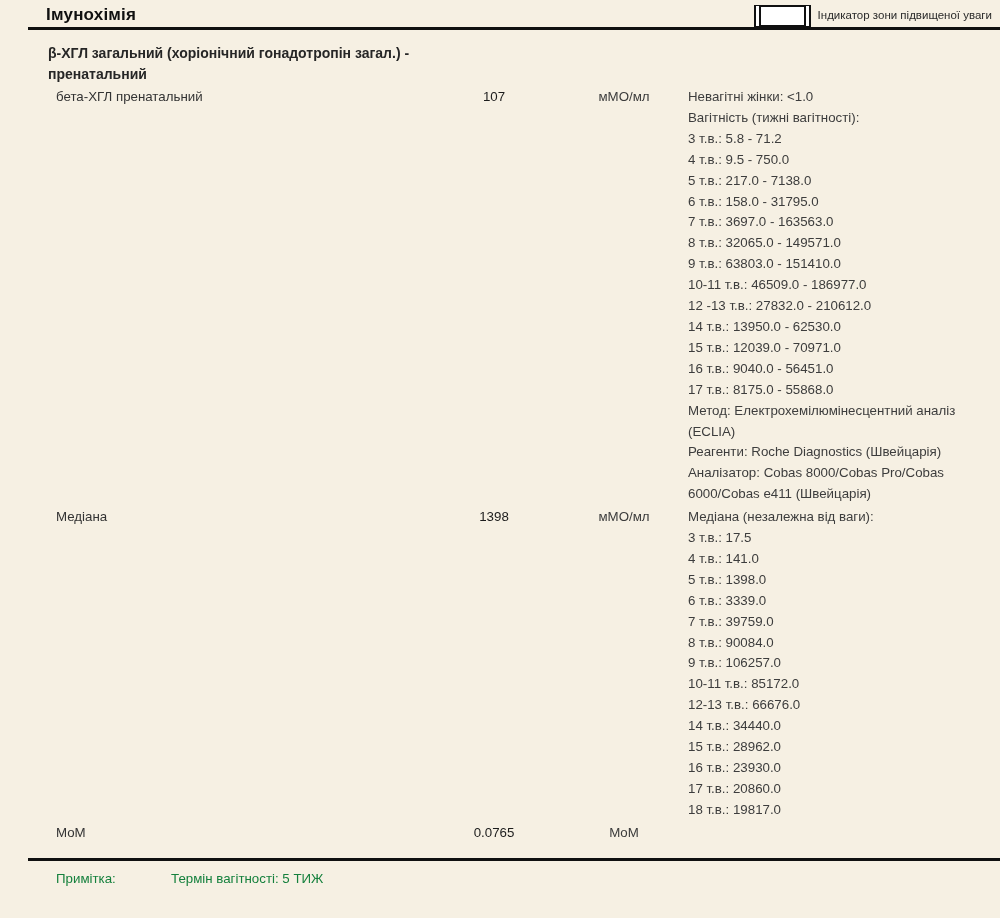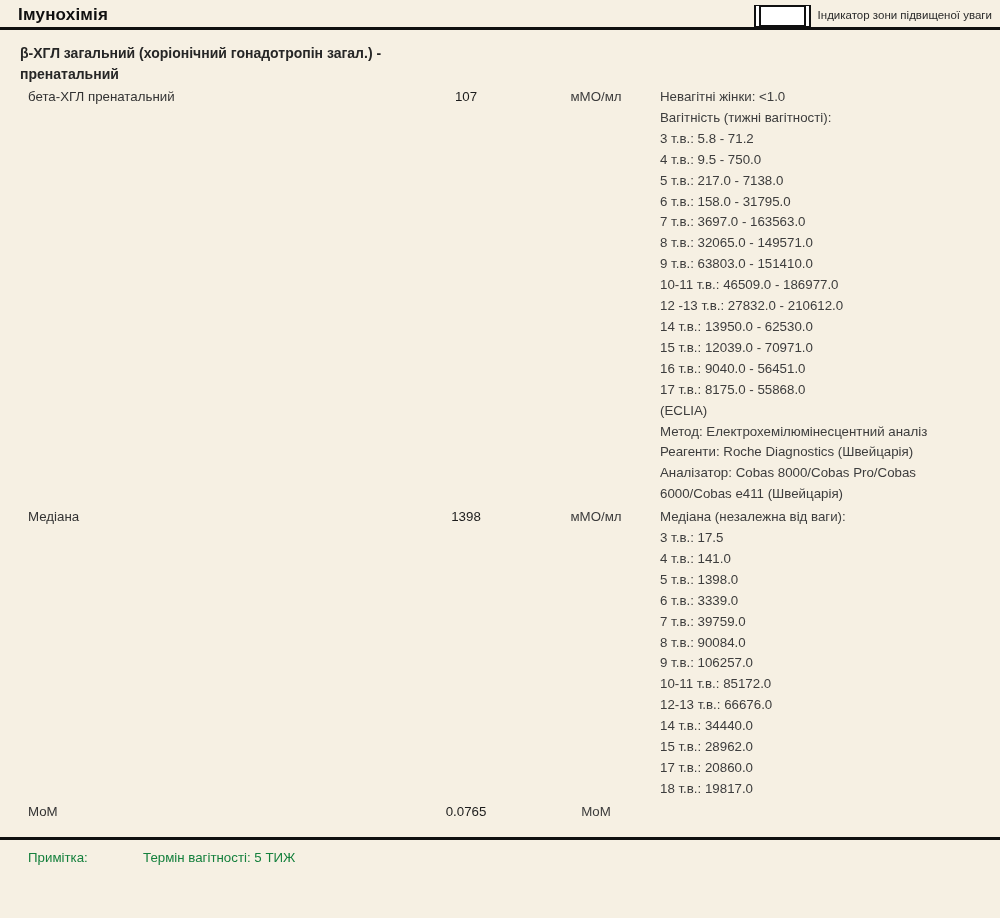--- a/index.html
+++ b/index.html
@@ -5,21 +5,21 @@
   * { box-sizing: border-box; }
   html, body { margin: 0; padding: 0; }
   body {
     width: 1000px;
     height: 918px;
     background: #f6f0e3;
     font-family: "Liberation Sans", sans-serif;
     color: #3b3b3b;
     overflow: hidden;
   }
-  .page { width: 1000px; height: 918px; position: relative; padding-top: 2px; }
+  .page { width: 1000px; height: 918px; position: relative; padding-top: 2px; padding-left: 28px; }
 
   
   .header {
     display: flex;
     justify-content: space-between;
     align-items: flex-end;
     padding: 0 8px 0 18px;
     height: 25px;
   }
   .page-title {
@@ -114,22 +114,22 @@
           <div class="ref-line">6 т.в.: 158.0 - 31795.0</div>
           <div class="ref-line">7 т.в.: 3697.0 - 163563.0</div>
           <div class="ref-line">8 т.в.: 32065.0 - 149571.0</div>
           <div class="ref-line">9 т.в.: 63803.0 - 151410.0</div>
           <div class="ref-line">10-11 т.в.: 46509.0 - 186977.0</div>
           <div class="ref-line">12 -13 т.в.: 27832.0 - 210612.0</div>
           <div class="ref-line">14 т.в.: 13950.0 - 62530.0</div>
           <div class="ref-line">15 т.в.: 12039.0 - 70971.0</div>
           <div class="ref-line">16 т.в.: 9040.0 - 56451.0</div>
           <div class="ref-line">17 т.в.: 8175.0 - 55868.0</div>
+          <div class="ref-line">Метод: Електрохемілюмінесцентний аналіз</div>
           <div class="ref-line">(ECLIA)</div>
-          <div class="ref-line">Метод: Електрохемілюмінесцентний аналіз</div>
           <div class="ref-line">Реагенти: Roche Diagnostics (Швейцарія)</div>
           <div class="ref-line">Аналізатор: Cobas 8000/Cobas Pro/Cobas</div>
           <div class="ref-line">6000/Cobas e411 (Швейцарія)</div>
         </div>
     </div>
 
     <div class="row">
       <div class="cell-name">Медіана</div>
       <div class="cell-value">1398</div>
       <div class="cell-unit">мМО/мл</div>
@@ -139,20 +139,21 @@
           <div class="ref-line">4 т.в.: 141.0</div>
           <div class="ref-line">5 т.в.: 1398.0</div>
           <div class="ref-line">6 т.в.: 3339.0</div>
           <div class="ref-line">7 т.в.: 39759.0</div>
           <div class="ref-line">8 т.в.: 90084.0</div>
           <div class="ref-line">9 т.в.: 106257.0</div>
           <div class="ref-line">10-11 т.в.: 85172.0</div>
           <div class="ref-line">12-13 т.в.: 66676.0</div>
           <div class="ref-line">14 т.в.: 34440.0</div>
           <div class="ref-line">15 т.в.: 28962.0</div>
+          <div class="ref-line">16 т.в.: 23930.0</div>
           <div class="ref-line">17 т.в.: 20860.0</div>
           <div class="ref-line">18 т.в.: 19817.0</div>
         </div>
     </div>
 
     <div class="row">
       <div class="cell-name">МоМ</div>
       <div class="cell-value">0.0765</div>
       <div class="cell-unit">МоМ</div>
       <div class="cell-ref"></div>

